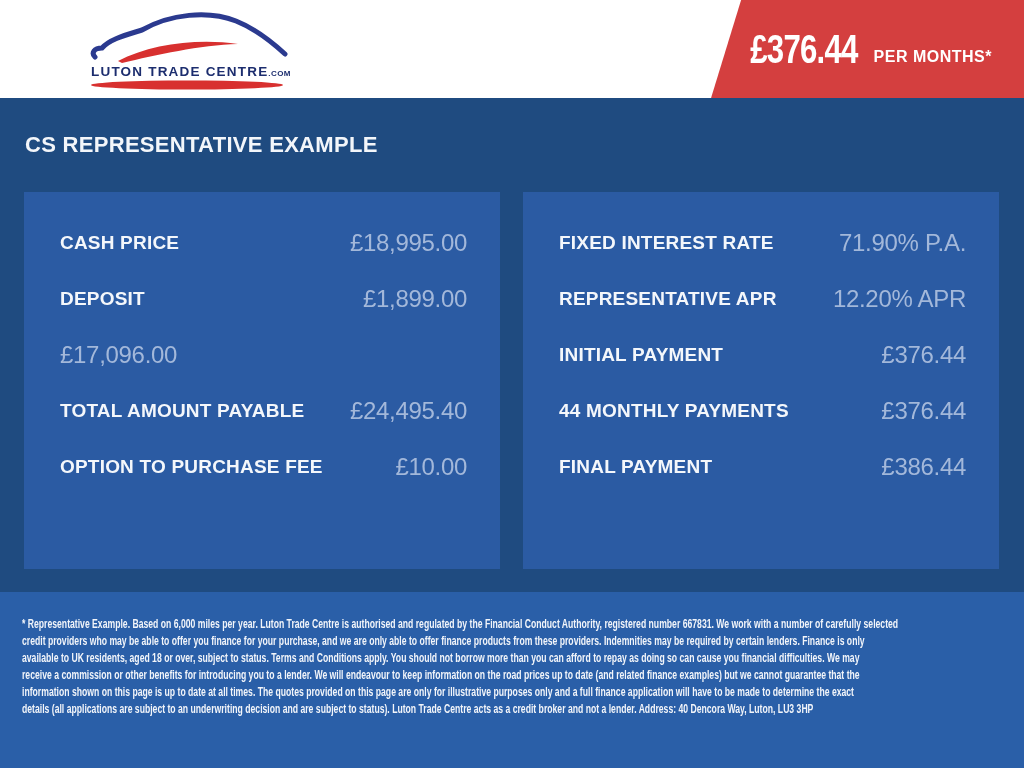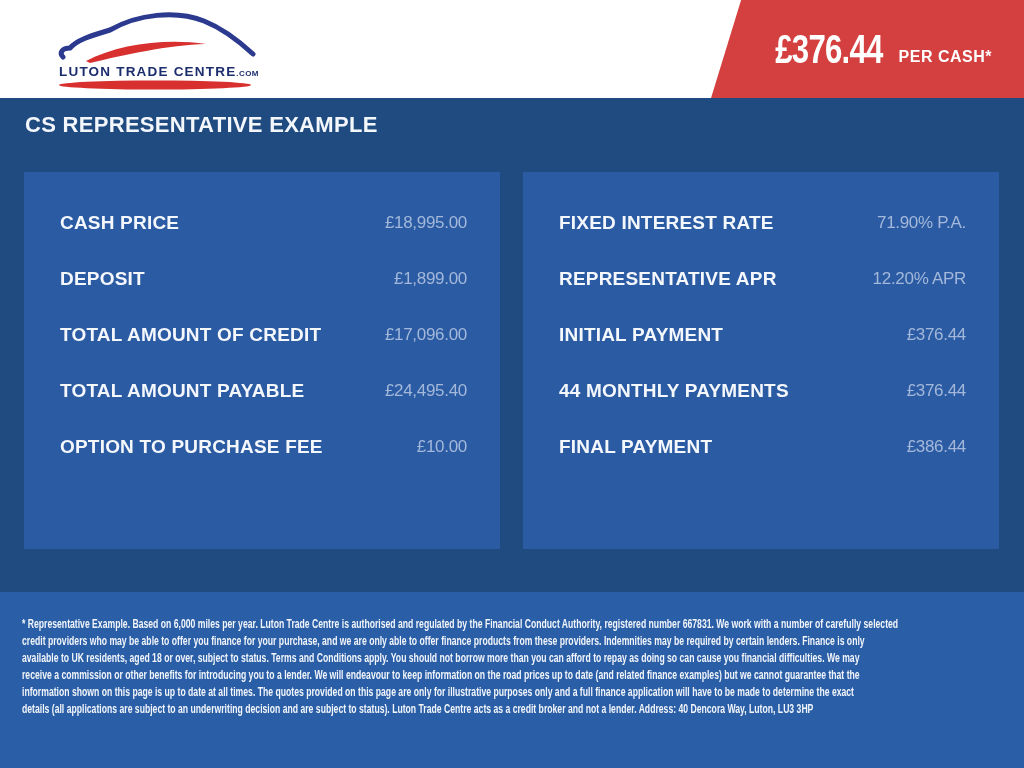--- a/index.html
+++ b/index.html
@@ -8,21 +8,21 @@
       width: 1024px; height: 768px; overflow: hidden;
       font-family: "Liberation Sans", "DejaVu Sans", sans-serif;
       background: #ffffff;
     }
     .page { position: relative; width: 1024px; height: 768px; }
 
     
     .header {
       position: relative; width: 1024px; height: 98px; background: #ffffff;
     }
-    .logo { position: absolute; left: 56px; top: 5px; width: 202px; height: 92px; }
+    .logo { position: absolute; left: 88px; top: 5px; width: 202px; height: 92px; }
     .logo svg { display: block; }
     .logo-text { font-family: "Liberation Sans", sans-serif; font-weight: bold; fill: #1c2d6e; letter-spacing: 1.2px; }
     .logo-text .com { font-size: 8px; letter-spacing: 0.4px; }
 
     .price-banner {
       position: absolute; right: 0; top: 0; width: 334px; height: 98px;
       background: #d43f3f;
       -webkit-clip-path: polygon(15.3% 0%, 100% 0%, 100% 100%, 6.3% 100%);
       clip-path: polygon(15.3% 0%, 100% 0%, 100% 100%, 6.3% 100%);
       display: flex; align-items: baseline; justify-content: flex-end;
@@ -37,21 +37,21 @@
     }
     .price-period {
       color: #ffffff; font-weight: bold; font-size: 16px;
       letter-spacing: 0.5px; margin: 0 32px 0 16px;
       position: relative; top: -1px;
     }
 
     
     .main {
       width: 1024px; height: 494px; background: #1f4b80;
-      box-sizing: border-box; padding-top: 15px;
+      box-sizing: border-box; padding-top: 35px;
     }
     .page-title {
       margin: 0 0 0 25px;
       color: #f3f6fa; font-size: 22px; font-weight: bold;
       letter-spacing: 0.3px; line-height: 24px;
     }
     .panels {
       display: flex; gap: 23px; padding: 35px 25px 0 24px;
     }
     .panel {
@@ -61,21 +61,21 @@
     .row {
       height: 56px; display: flex; align-items: center;
       justify-content: space-between;
     }
     .row .label {
       color: #f4f7fb; font-size: 19px; font-weight: bold; letter-spacing: 0.2px;
       white-space: nowrap;
       text-align: center;
     }
     .row .value {
-      color: #a3b8da; font-size: 17px; font-weight: 400; letter-spacing: -0.3px;
+      color: #a3b8da; font-size: 24px; font-weight: 400; letter-spacing: -0.3px;
       white-space: nowrap; text-align: center;
     }
 
     
     .footer {
       width: 1024px; height: 176px; background: #2a5fa8;
       box-sizing: border-box; padding: 24px 8px 0 22px;
     }
     .footer-line {
       height: 17px; line-height: 17px;
@@ -94,40 +94,39 @@
       <svg width="202" height="92" viewBox="0 0 202 92">
         <path d="M7,52 C3,48 6,43 14,43 C22,34 38,30 54,25 C82,9 120,5 148,16 C168,24 184,37 197,49" fill="none" stroke="#2b3a8f" stroke-width="5" stroke-linecap="round"></path>
         <path d="M30,56 C62,39 110,33 150,39 C112,40 68,50 34,58 Z" fill="#d8302f"></path>
         <text class="logo-text" x="3" y="71" font-size="13.5"><tspan>LUTON TRADE CENTRE</tspan><tspan class="com">.COM</tspan></text>
         <ellipse cx="99" cy="80" rx="96" ry="4.5" fill="#d8302f"></ellipse>
       </svg>
     </div>
 
     <div class="price-banner">
       <span class="price-amount">£376.44</span>
-      <span class="price-period">PER CASH*</span>
+      <span class="price-period">PER MONTHS*</span>
     </div>
   </header>
 
   <main class="main">
     <h1 class="page-title">CS REPRESENTATIVE EXAMPLE</h1>
 
     <div class="panels">
 
       <section class="panel">
         <div class="row">
           <span class="label">CASH PRICE</span>
           <span class="value">£18,995.00</span>
         </div>
         <div class="row">
           <span class="label">DEPOSIT</span>
           <span class="value">£1,899.00</span>
         </div>
         <div class="row">
-          <span class="label">TOTAL AMOUNT OF CREDIT</span>
           <span class="value">£17,096.00</span>
         </div>
         <div class="row">
           <span class="label">TOTAL AMOUNT PAYABLE</span>
           <span class="value">£24,495.40</span>
         </div>
         <div class="row">
           <span class="label">OPTION TO PURCHASE FEE</span>
           <span class="value">£10.00</span>
         </div>

